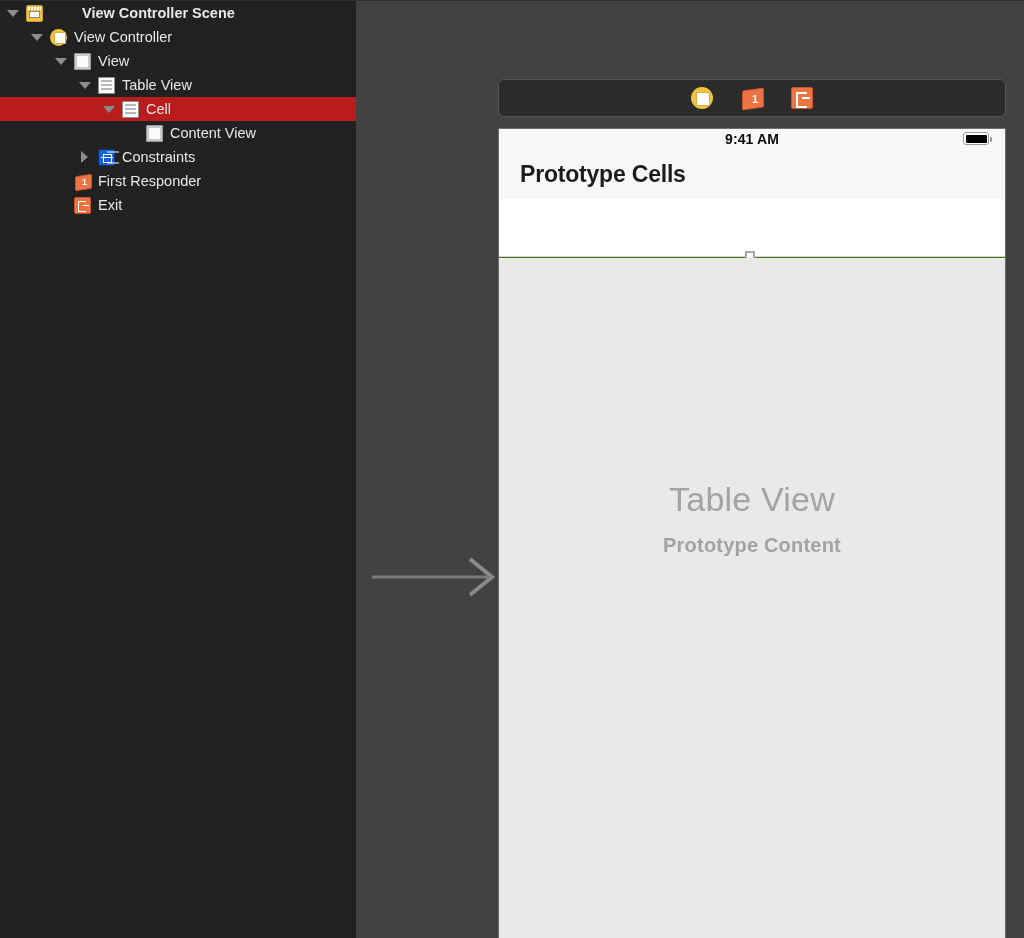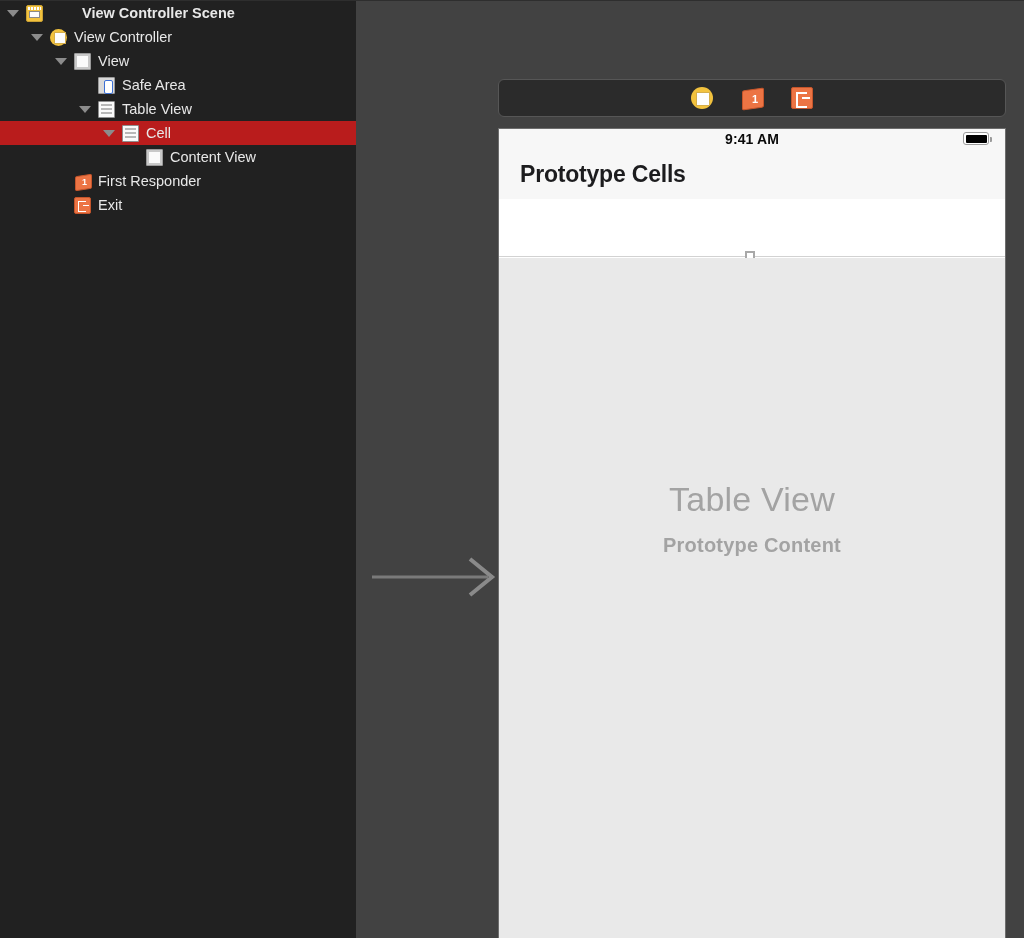--- a/index.html
+++ b/index.html
@@ -219,21 +219,21 @@
   }
   .dock-exit::after {
     content: ""; position: absolute; left: 10px; top: 9px;
     width: 8px; height: 2px; background: #fff;
   }
 
   
   .device {
     position: absolute; left: 142px; top: 127px;
     width: 508px; height: 811px;
-    background: #ffffff;
+    background: #4d7c0f;
     border-left: 1px solid #6d6d6d;
     border-top: 1px solid #6d6d6d;
     border-right: 1px solid #6d6d6d;
     overflow: hidden;
   }
   .statusbar {
     position: relative;
     height: 20px;
     background: #f7f7f7;
     display: flex; align-items: center; justify-content: center;
@@ -326,45 +326,45 @@
       </div>
       <div class="row">
         <span style="flex: 0 0 54px; height: 24px;"></span>
         <span class="tri down"></span>
         <span style="flex: 0 0 6px;"></span>
         <span class="ico ico-view"></span>
         <span class="label">View</span>
       </div>
       <div class="row">
         <span style="flex: 0 0 78px; height: 24px;"></span>
-        <span class="tri"></span>
-        <span style="flex: 0 0 6px;"></span>
-        <span class="ico ico-safearea"></span>
-        <span class="label">Safe Area</span>
-      </div>
-      <div class="row">
-        <span style="flex: 0 0 78px; height: 24px;"></span>
         <span class="tri down"></span>
         <span style="flex: 0 0 6px;"></span>
         <span class="ico ico-table"></span>
         <span class="label">Table View</span>
       </div>
       <div class="row selected">
         <span style="flex: 0 0 102px; height: 24px;"></span>
         <span class="tri down"></span>
         <span style="flex: 0 0 6px;"></span>
         <span class="ico ico-cell"></span>
         <span class="label">Cell</span>
       </div>
       <div class="row">
         <span style="flex: 0 0 126px; height: 24px;"></span>
         <span class="tri"></span>
         <span style="flex: 0 0 6px;"></span>
         <span class="ico ico-view"></span>
         <span class="label">Content View</span>
+      </div>
+      <div class="row">
+        <span style="flex: 0 0 78px; height: 24px;"></span>
+        <span class="tri right"></span>
+        <span style="flex: 0 0 6px;"></span>
+        <span class="ico ico-constraints"></span>
+        <span class="label">Constraints</span>
       </div>
       <div class="row">
         <span style="flex: 0 0 54px; height: 24px;"></span>
         <span class="tri"></span>
         <span style="flex: 0 0 6px;"></span>
         <span class="ico ico-first">
           <span class="num">1</span>
         </span>
         <span class="label">First Responder</span>
       </div>

